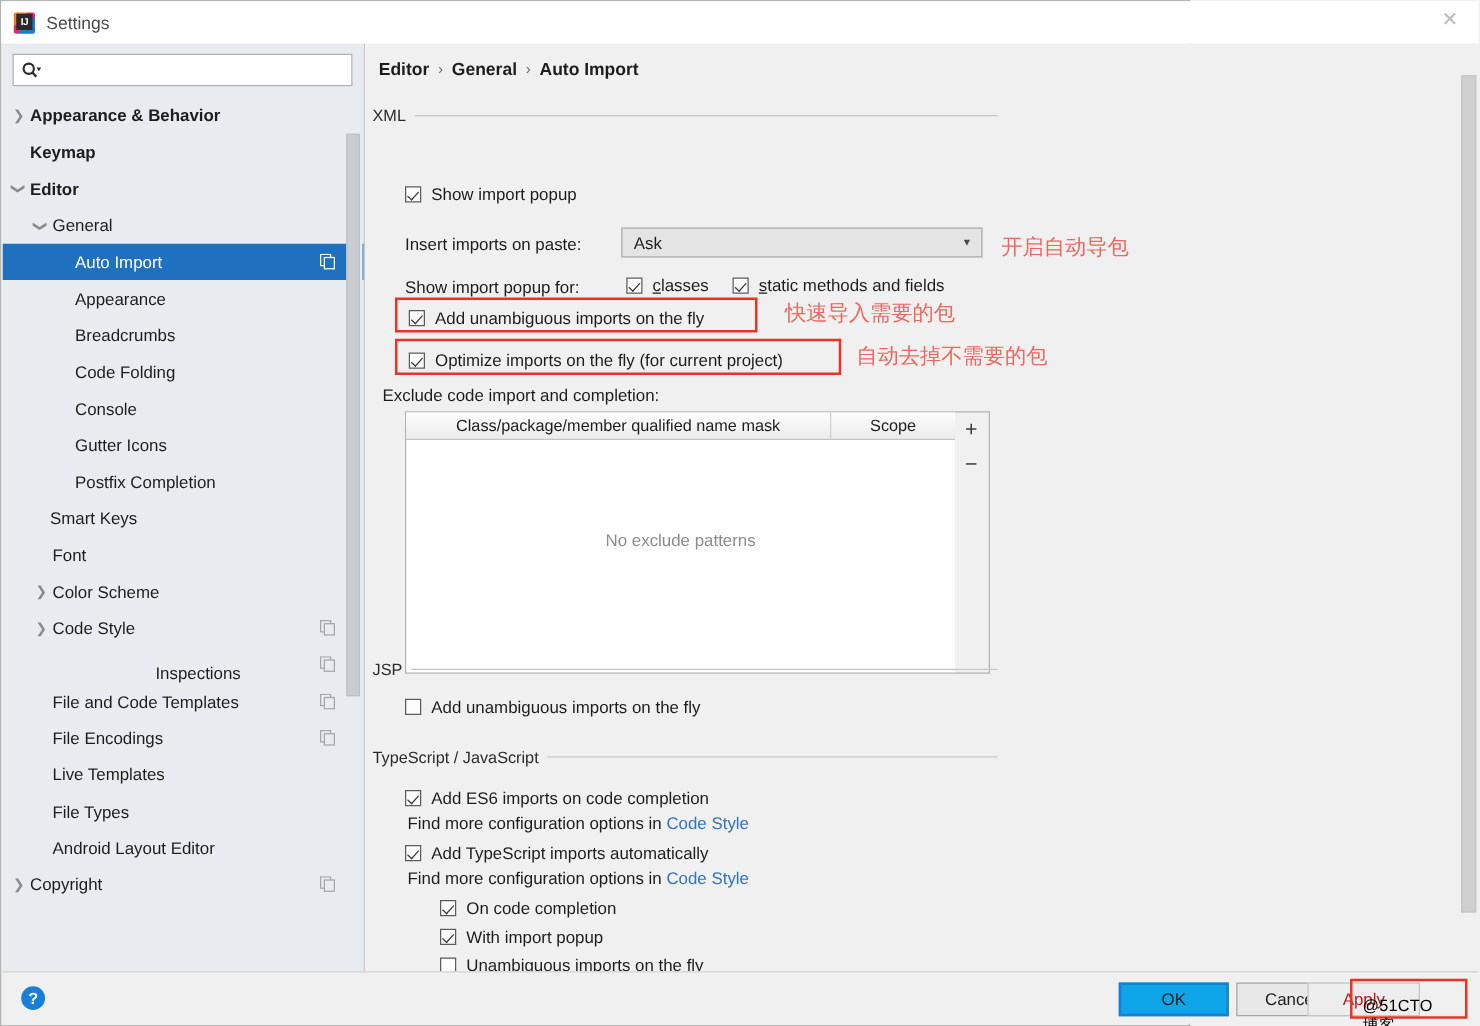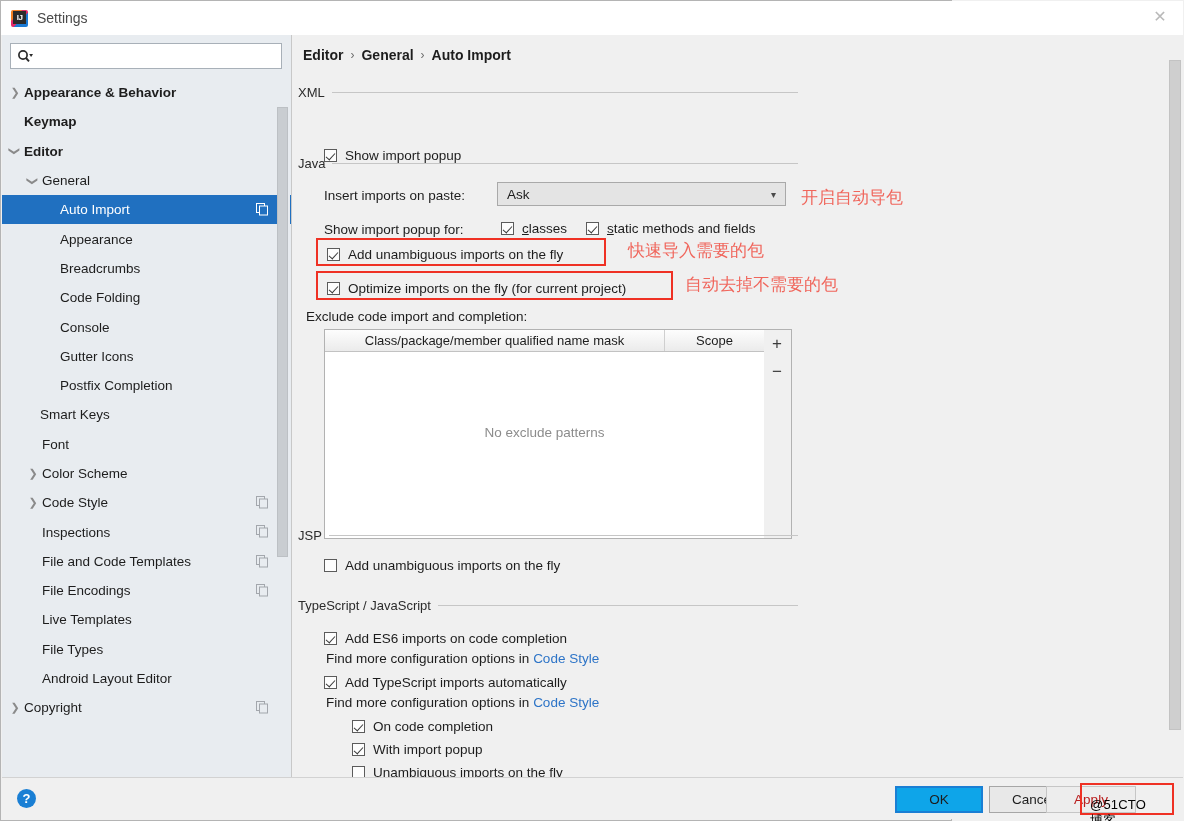--- a/index.html
+++ b/index.html
@@ -388,21 +388,21 @@
           <span class="tree-label">Color Scheme</span>
         </div>
         <div class="tree-row" style="padding-left: 24px;">
           <span class="arrow">❯</span>
           <span class="tree-label">Code Style</span>
           <svg class="cfg-icon" viewBox="0 0 13 13">
             <rect x="0.5" y="0.5" width="8" height="9" fill="none" stroke="#6b7077"></rect>
             <rect x="3.5" y="3" width="8" height="9" fill="#e8ecf0" stroke="#6b7077"></rect>
           </svg>
         </div>
-        <div class="tree-row" style="padding-left: 24px;">
+        <div class="tree-row" style="padding-left: 24px; flex-direction: column;">
           <span class="arrow empty"></span>
           <span class="tree-label">Inspections</span>
           <svg class="cfg-icon" viewBox="0 0 13 13">
             <rect x="0.5" y="0.5" width="8" height="9" fill="none" stroke="#6b7077"></rect>
             <rect x="3.5" y="3" width="8" height="9" fill="#e8ecf0" stroke="#6b7077"></rect>
           </svg>
         </div>
         <div class="tree-row" style="padding-left: 24px;">
           <span class="arrow empty"></span>
           <span class="tree-label">File and Code Templates</span>
@@ -461,24 +461,20 @@
     <div class="section-head" style="left:6px; top:50px; width:500px;">
       <span class="s-label">XML</span>
       <span class="s-line"></span>
     </div>
 
     <div class="cb-row" style="left:32px; top:113px;">
       <span class="cbx checked"></span>
       <span>Show import popup</span>
     </div>
 
-    <div class="section-head" style="left:6px; top:121px; width:500px;">
-      <span class="s-label">Java</span>
-      <span class="s-line"></span>
-    </div>
 
     <div class="lbl" style="left:32px; top:153px;">Insert imports on paste:</div>
 
     <div class="combo" style="left:205px; top:147px; width:289px; height:24px;">
       <span class="cval">Ask</span>
       <span class="chev">▾</span>
     </div>
 
     <div class="lbl" style="left:32px; top:187px;">Show import popup for:</div>
 

